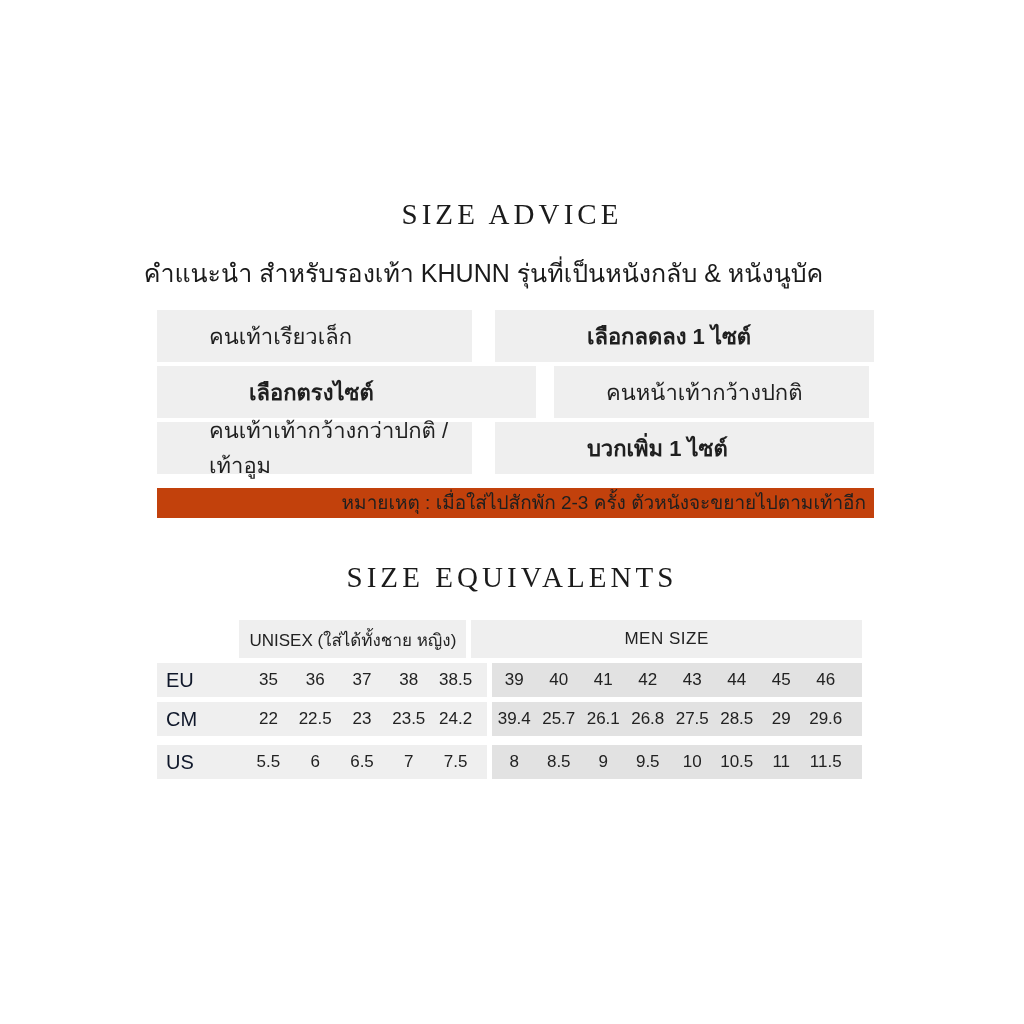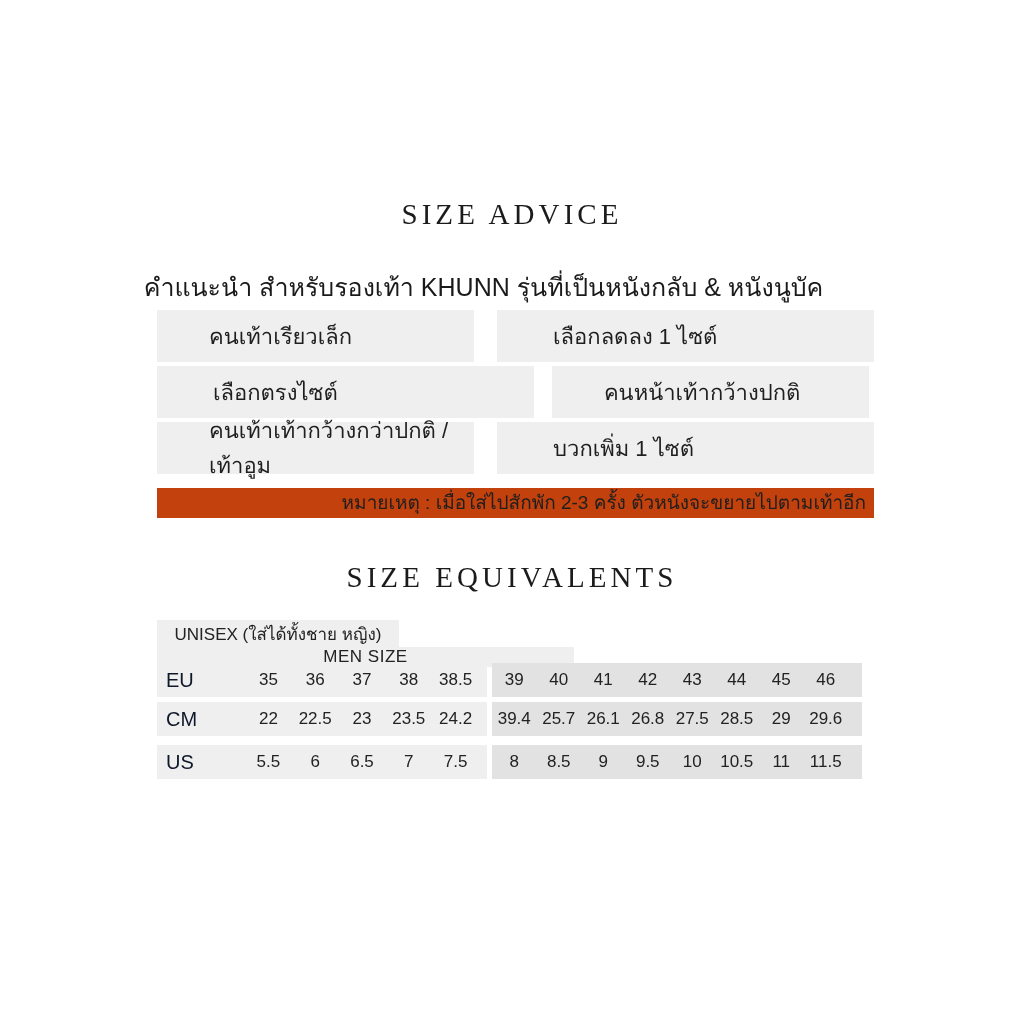--- a/index.html
+++ b/index.html
@@ -20,52 +20,52 @@
     font-family: "Liberation Serif", "DejaVu Serif", serif;
     font-weight: 400;
     font-size: 29px;
     letter-spacing: 0.14em;
     color: #1b1b1b;
   }
   #title-advice { top: 198px; }
   #title-equivalents { top: 561px; }
 
   .subtitle {
-    position: absolute; top: 267px; left: 0; width: 967px;
+    position: absolute; top: 253px; left: 0; width: 967px;
     text-align: center;
     font-size: 25px;
     font-weight: 500;
     color: #1a1a1a;
   }
 
   
   .advice-table { position: absolute; left: 157px; top: 310px; width: 717px; }
   .advice-row { display: flex; height: 52px; margin-bottom: 4px; gap: 18px; }
   .advice-cell {
     background: #efefef;
     display: flex; align-items: center;
     font-size: 22px;
     color: #1f1f1f;
   }
   .advice-cell.left  { width: 356px; margin-right: 5px; padding-left: 52px; }
-  .advice-cell.right { width: 424px; padding-left: 56px; }
+  .advice-cell.right { width: 424px; padding-left: 92px; font-weight: bold; }
   .note-row {
     margin-top: 14px;
     height: 30px;
     background: #c2410c;
     text-align: right;
     padding-right: 8px;
     font-size: 19px;
     line-height: 30px;
     color: #1f1f1f;
   }
 
   
   .size-table { position: absolute; left: 157px; top: 620px; width: 705px; }
-  .size-header-row { display: flex; height: 38px; margin-bottom: 5px; flex-direction: column; }
+  .size-header-row { display: flex; height: 38px; margin-bottom: 5px; }
   .hdr-spacer { width: 88px; }
   .hdr-unisex {
     width: 242px; margin-right: 5px; background: #efefef;
     display: flex; align-items: center; justify-content: center;
     font-size: 17px; color: #222;
   }
   .hdr-men {
     width: 417px; background: #efefef;
     display: flex; align-items: center; justify-content: center;
     font-size: 17px; color: #222; letter-spacing: 0.03em;

